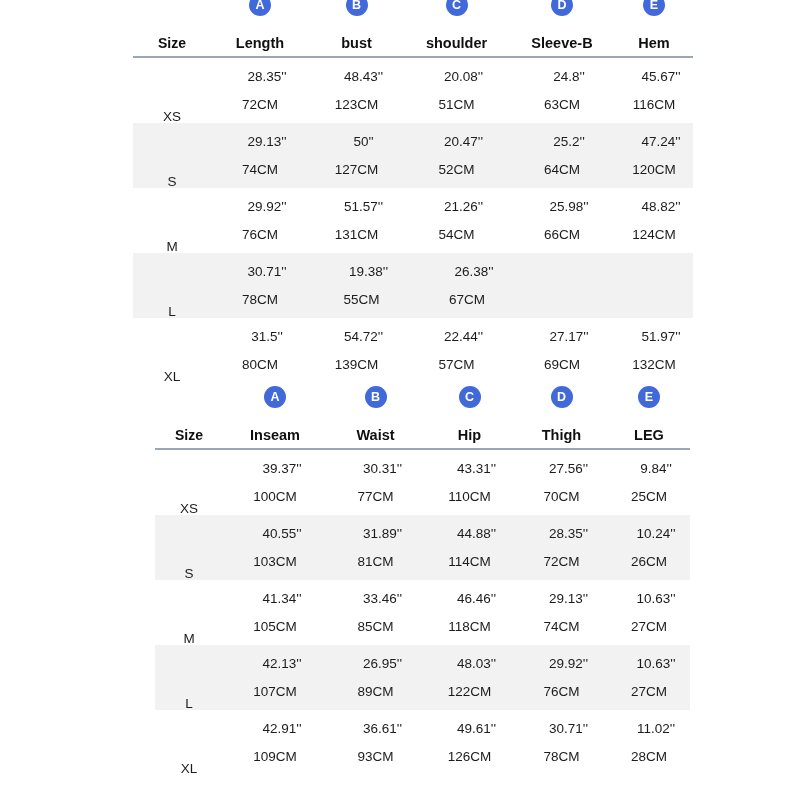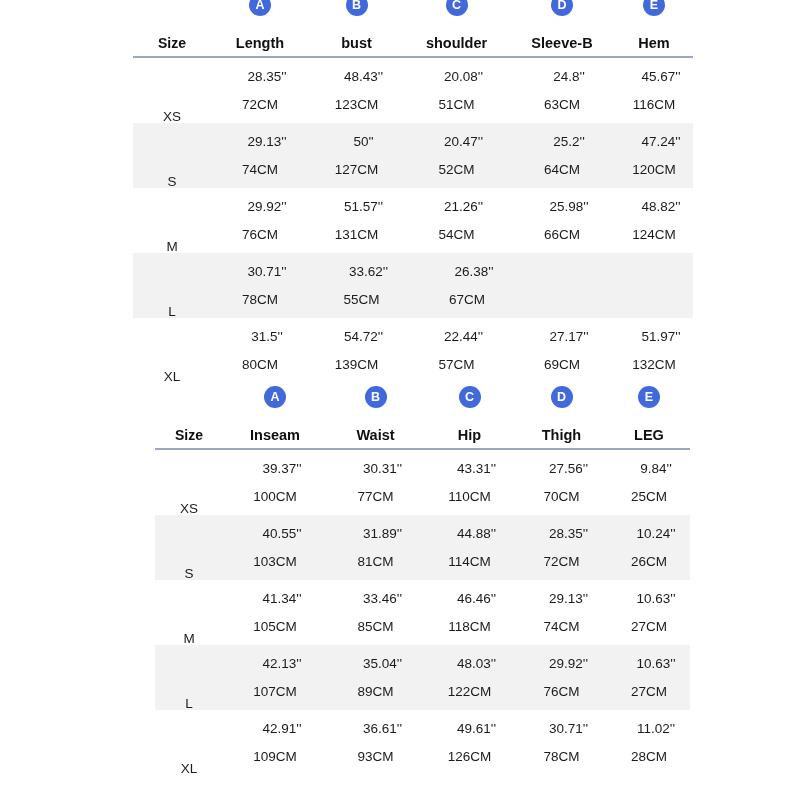--- a/index.html
+++ b/index.html
@@ -261,21 +261,21 @@
 
       <div class="trow striped">
         <div class="td td-size" style="width:78px">
           <div class="size-label">L</div>
         </div>
         <div class="td" style="width:98px">
           <div class="cell-in">30.71''</div>
           <div class="cell-cm">78CM</div>
         </div>
         <div class="td" style="width:105px">
-          <div class="cell-in">33.62''</div>
+          <div class="cell-in">19.38''</div>
           <div class="cell-cm">55CM</div>
         </div>
         <div class="td" style="width:106px">
           <div class="cell-in">26.38''</div>
           <div class="cell-cm">67CM</div>
         </div>
       </div>
 
       <div class="trow">
         <div class="td td-size" style="width:78px">
@@ -414,21 +414,21 @@
 
       <div class="trow striped">
         <div class="td td-size" style="width:68px">
           <div class="size-label">L</div>
         </div>
         <div class="td" style="width:104px">
           <div class="cell-in">42.13''</div>
           <div class="cell-cm">107CM</div>
         </div>
         <div class="td" style="width:97px">
-          <div class="cell-in">35.04''</div>
+          <div class="cell-in">26.95''</div>
           <div class="cell-cm">89CM</div>
         </div>
         <div class="td" style="width:91px">
           <div class="cell-in">48.03''</div>
           <div class="cell-cm">122CM</div>
         </div>
         <div class="td" style="width:93px">
           <div class="cell-in">29.92''</div>
           <div class="cell-cm">76CM</div>
         </div>

